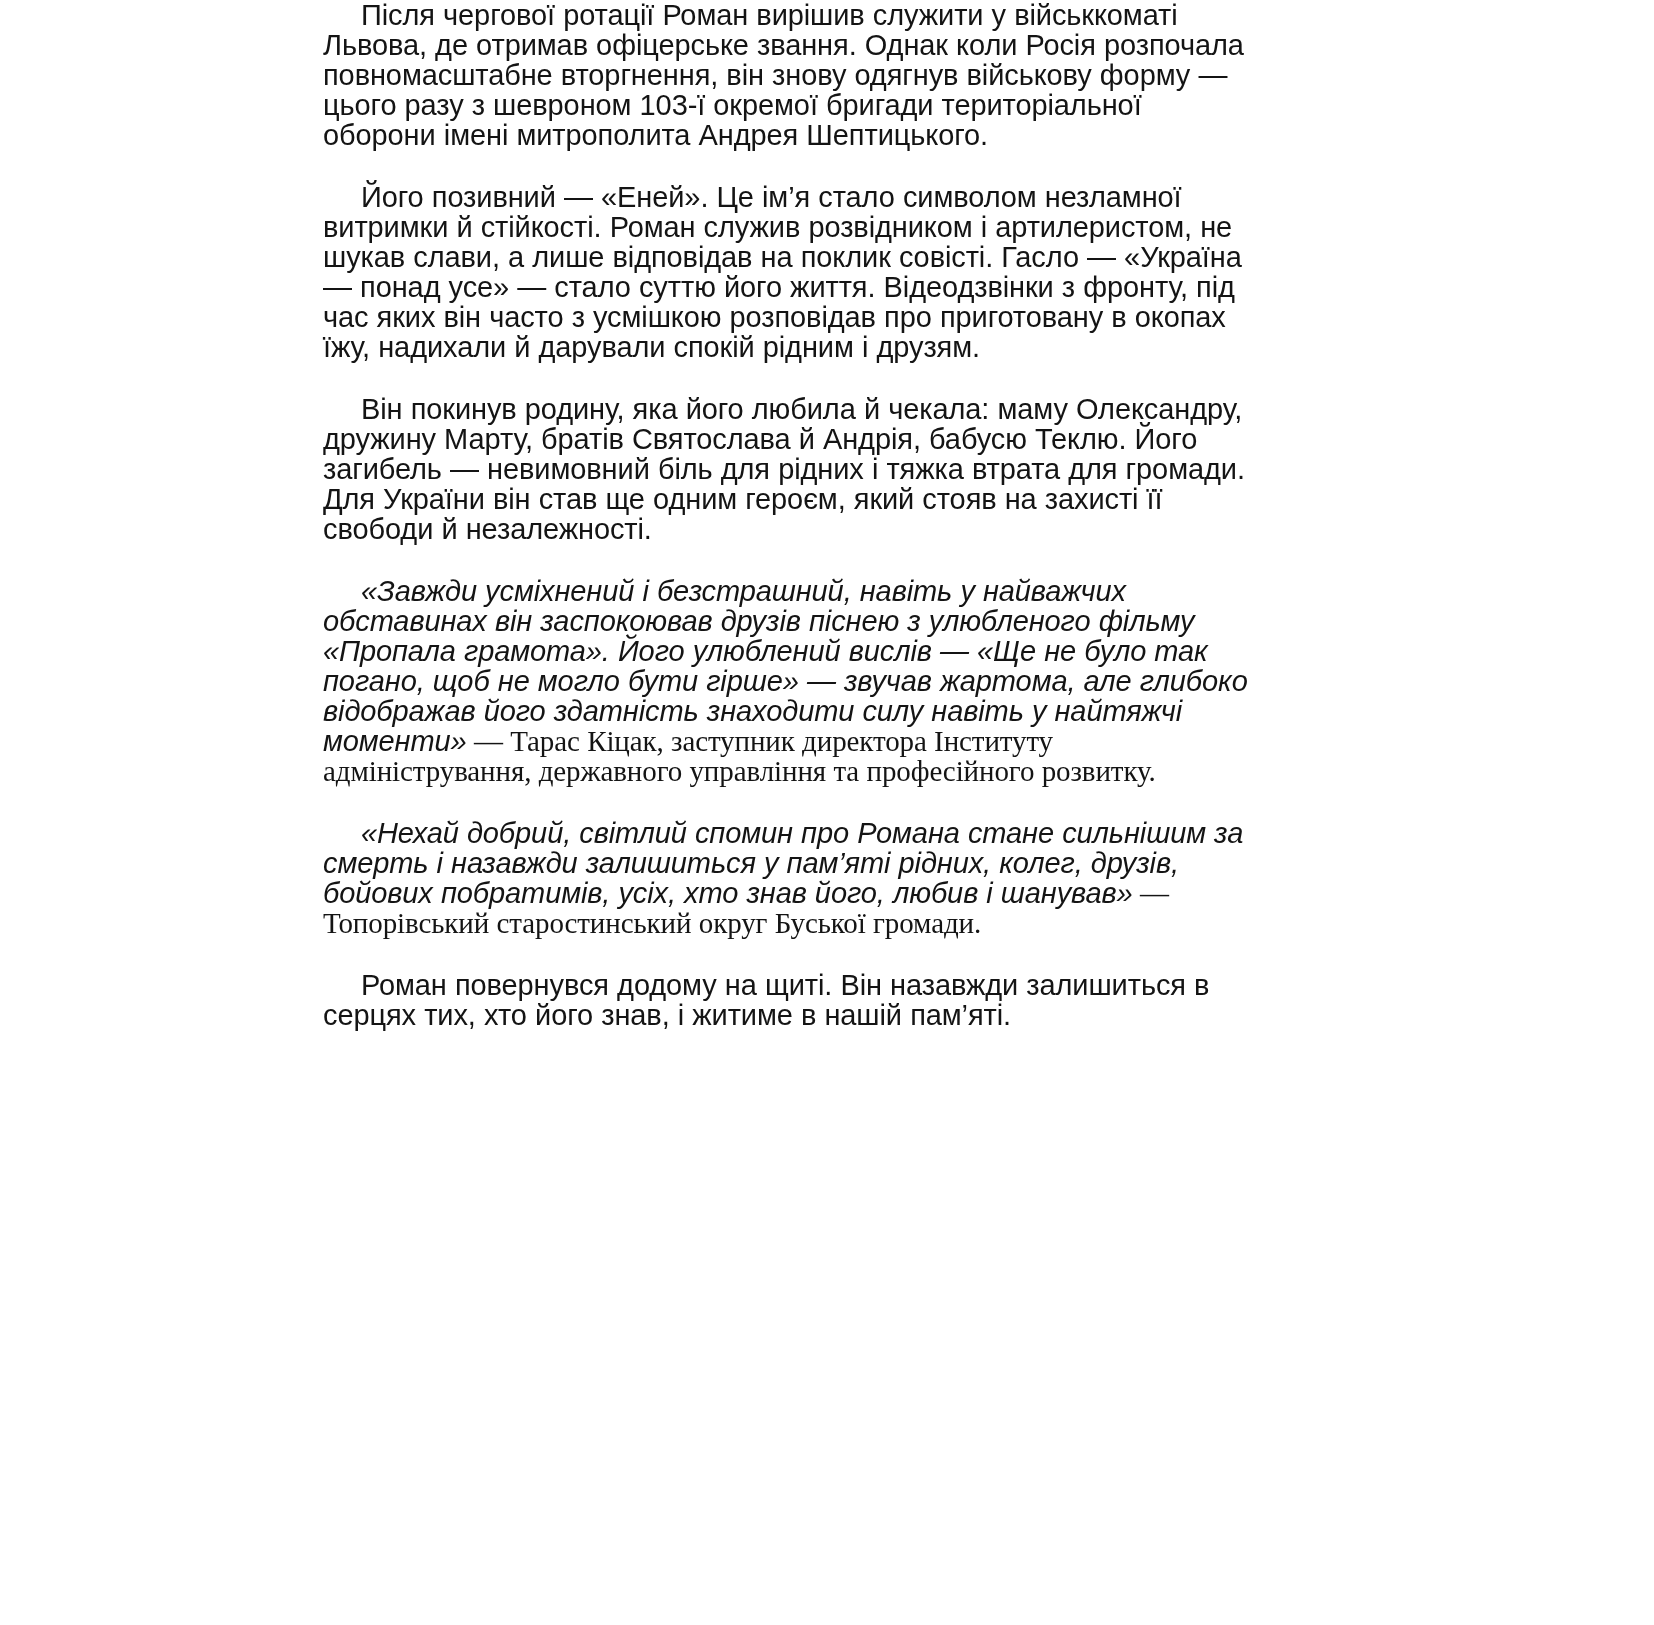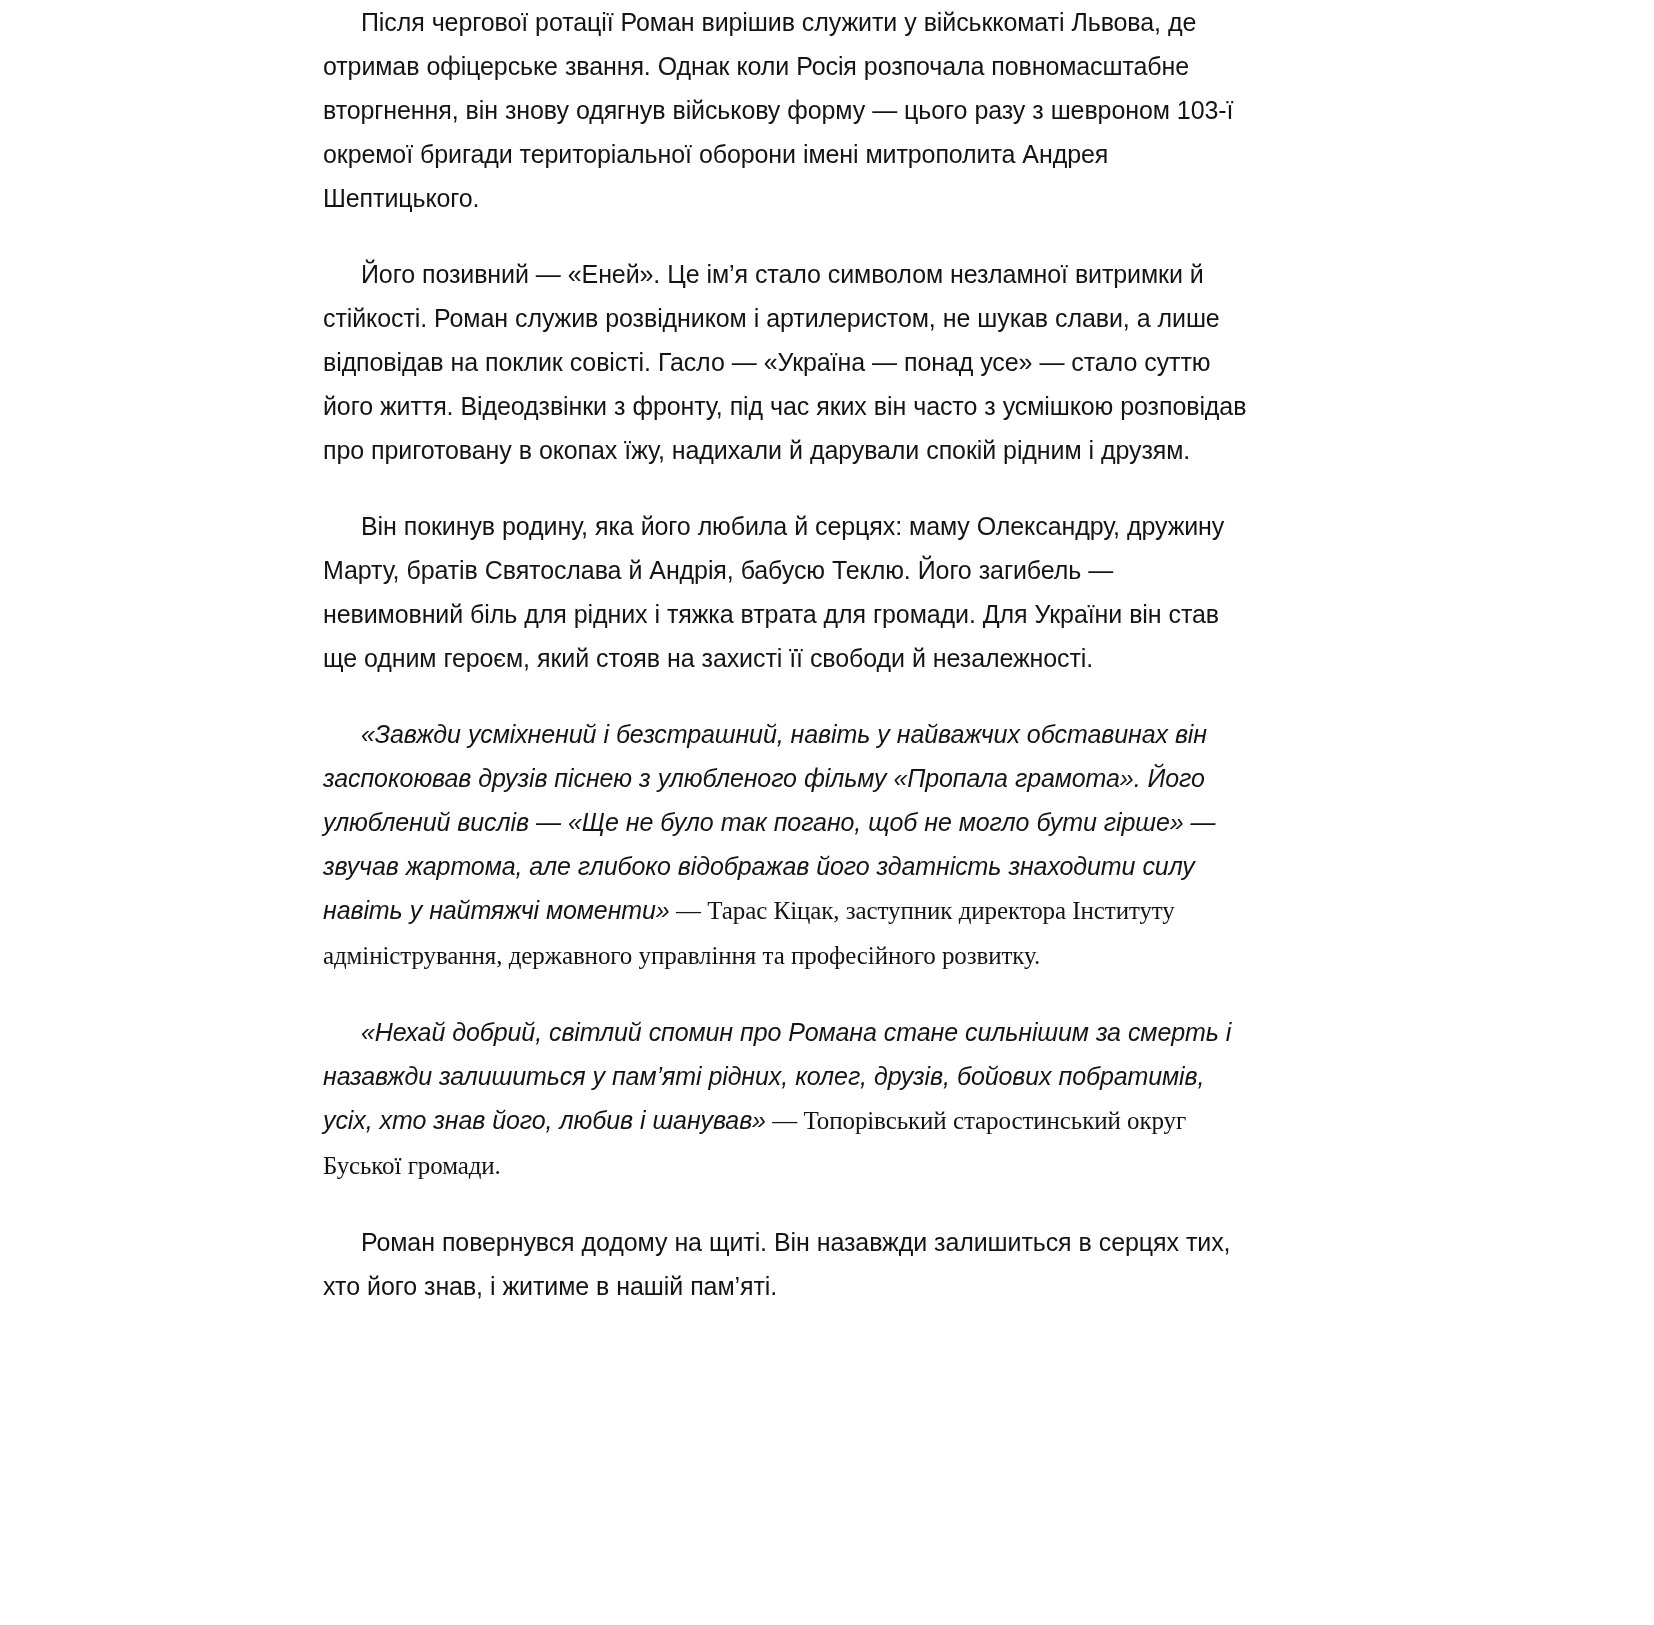--- a/index.html
+++ b/index.html
@@ -22,22 +22,22 @@
     box-sizing: border-box;
   }
   .article {
     position: absolute;
     left: 323px;
     top: 0px;
     width: 936px;
   }
   p.para {
     margin: 0 0 32px 0;
-    font-size: 25px;
-    line-height: 44px;
+    font-size: 29px;
+    line-height: 30px;
     letter-spacing: -0.1px;
     text-indent: 38px;
     color: #141414;
     font-weight: 400;
     word-spacing: 0.2px;
   }
   p.para.quote {
     font-style: italic;
   }
   p.para.quote .attrib {
@@ -52,21 +52,21 @@
 <body>
 
 <div class="page">
   <article class="article">
 
     <p class="para">Після чергової ротації Роман вирішив служити у військкоматі Львова, де отримав офіцерське звання. Однак коли Росія розпочала повномасштабне вторгнення, він знову одягнув військову форму — цього разу з шевроном 103-ї окремої бригади територіальної оборони імені митрополита Андрея Шептицького.</p>
 
     <p class="para">Його позивний — «Еней». Це ім’я стало символом незламної витримки й стійкості. Роман служив розвідником і артилеристом, не шукав слави, а лише відповідав на поклик совісті. Гасло — «Україна — понад усе» — стало суттю його життя. Відеодзвінки з фронту, під час яких він часто з усмішкою розповідав про приготовану в окопах їжу, надихали й дарували спокій рідним і друзям.</p>
 
 
-    <p class="para">Він покинув родину, яка його любила й серцях: маму Олександру, дружину Марту, братів Святослава й Андрія, бабусю Теклю. Його загибель — невимовний біль для рідних і тяжка втрата для громади. Для України він став ще одним героєм, який стояв на захисті її свободи й незалежності.</p>
+    <p class="para">Він покинув родину, яка його любила й чекала: маму Олександру, дружину Марту, братів Святослава й Андрія, бабусю Теклю. Його загибель — невимовний біль для рідних і тяжка втрата для громади. Для України він став ще одним героєм, який стояв на захисті її свободи й незалежності.</p>
 
 
     <p class="para quote"><span class="qtext">«Завжди усміхнений і безстрашний, навіть у найважчих обставинах він заспокоював друзів піснею з улюбленого фільму «Пропала грамота». Його улюблений вислів — «Ще не було так погано, щоб не могло бути гірше» — звучав жартома, але глибоко відображав його здатність знаходити силу навіть у найтяжчі моменти»</span><span class="attrib"> — Тарас Кіцак, заступник директора Інституту адміністрування, державного управління та професійного розвитку.</span></p>
 
     <p class="para quote"><span class="qtext">«Нехай добрий, світлий спомин про Романа стане сильнішим за смерть і назавжди залишиться у пам’яті рідних, колег, друзів, бойових побратимів, усіх, хто знав його, любив і шанував»</span><span class="attrib"> — Топорівський старостинський округ Буської громади.</span></p>
 
     <p class="para">Роман повернувся додому на щиті. Він назавжди залишиться в серцях тих, хто його знав, і житиме в нашій пам’яті.</p>
 
   </article>
 </div>

